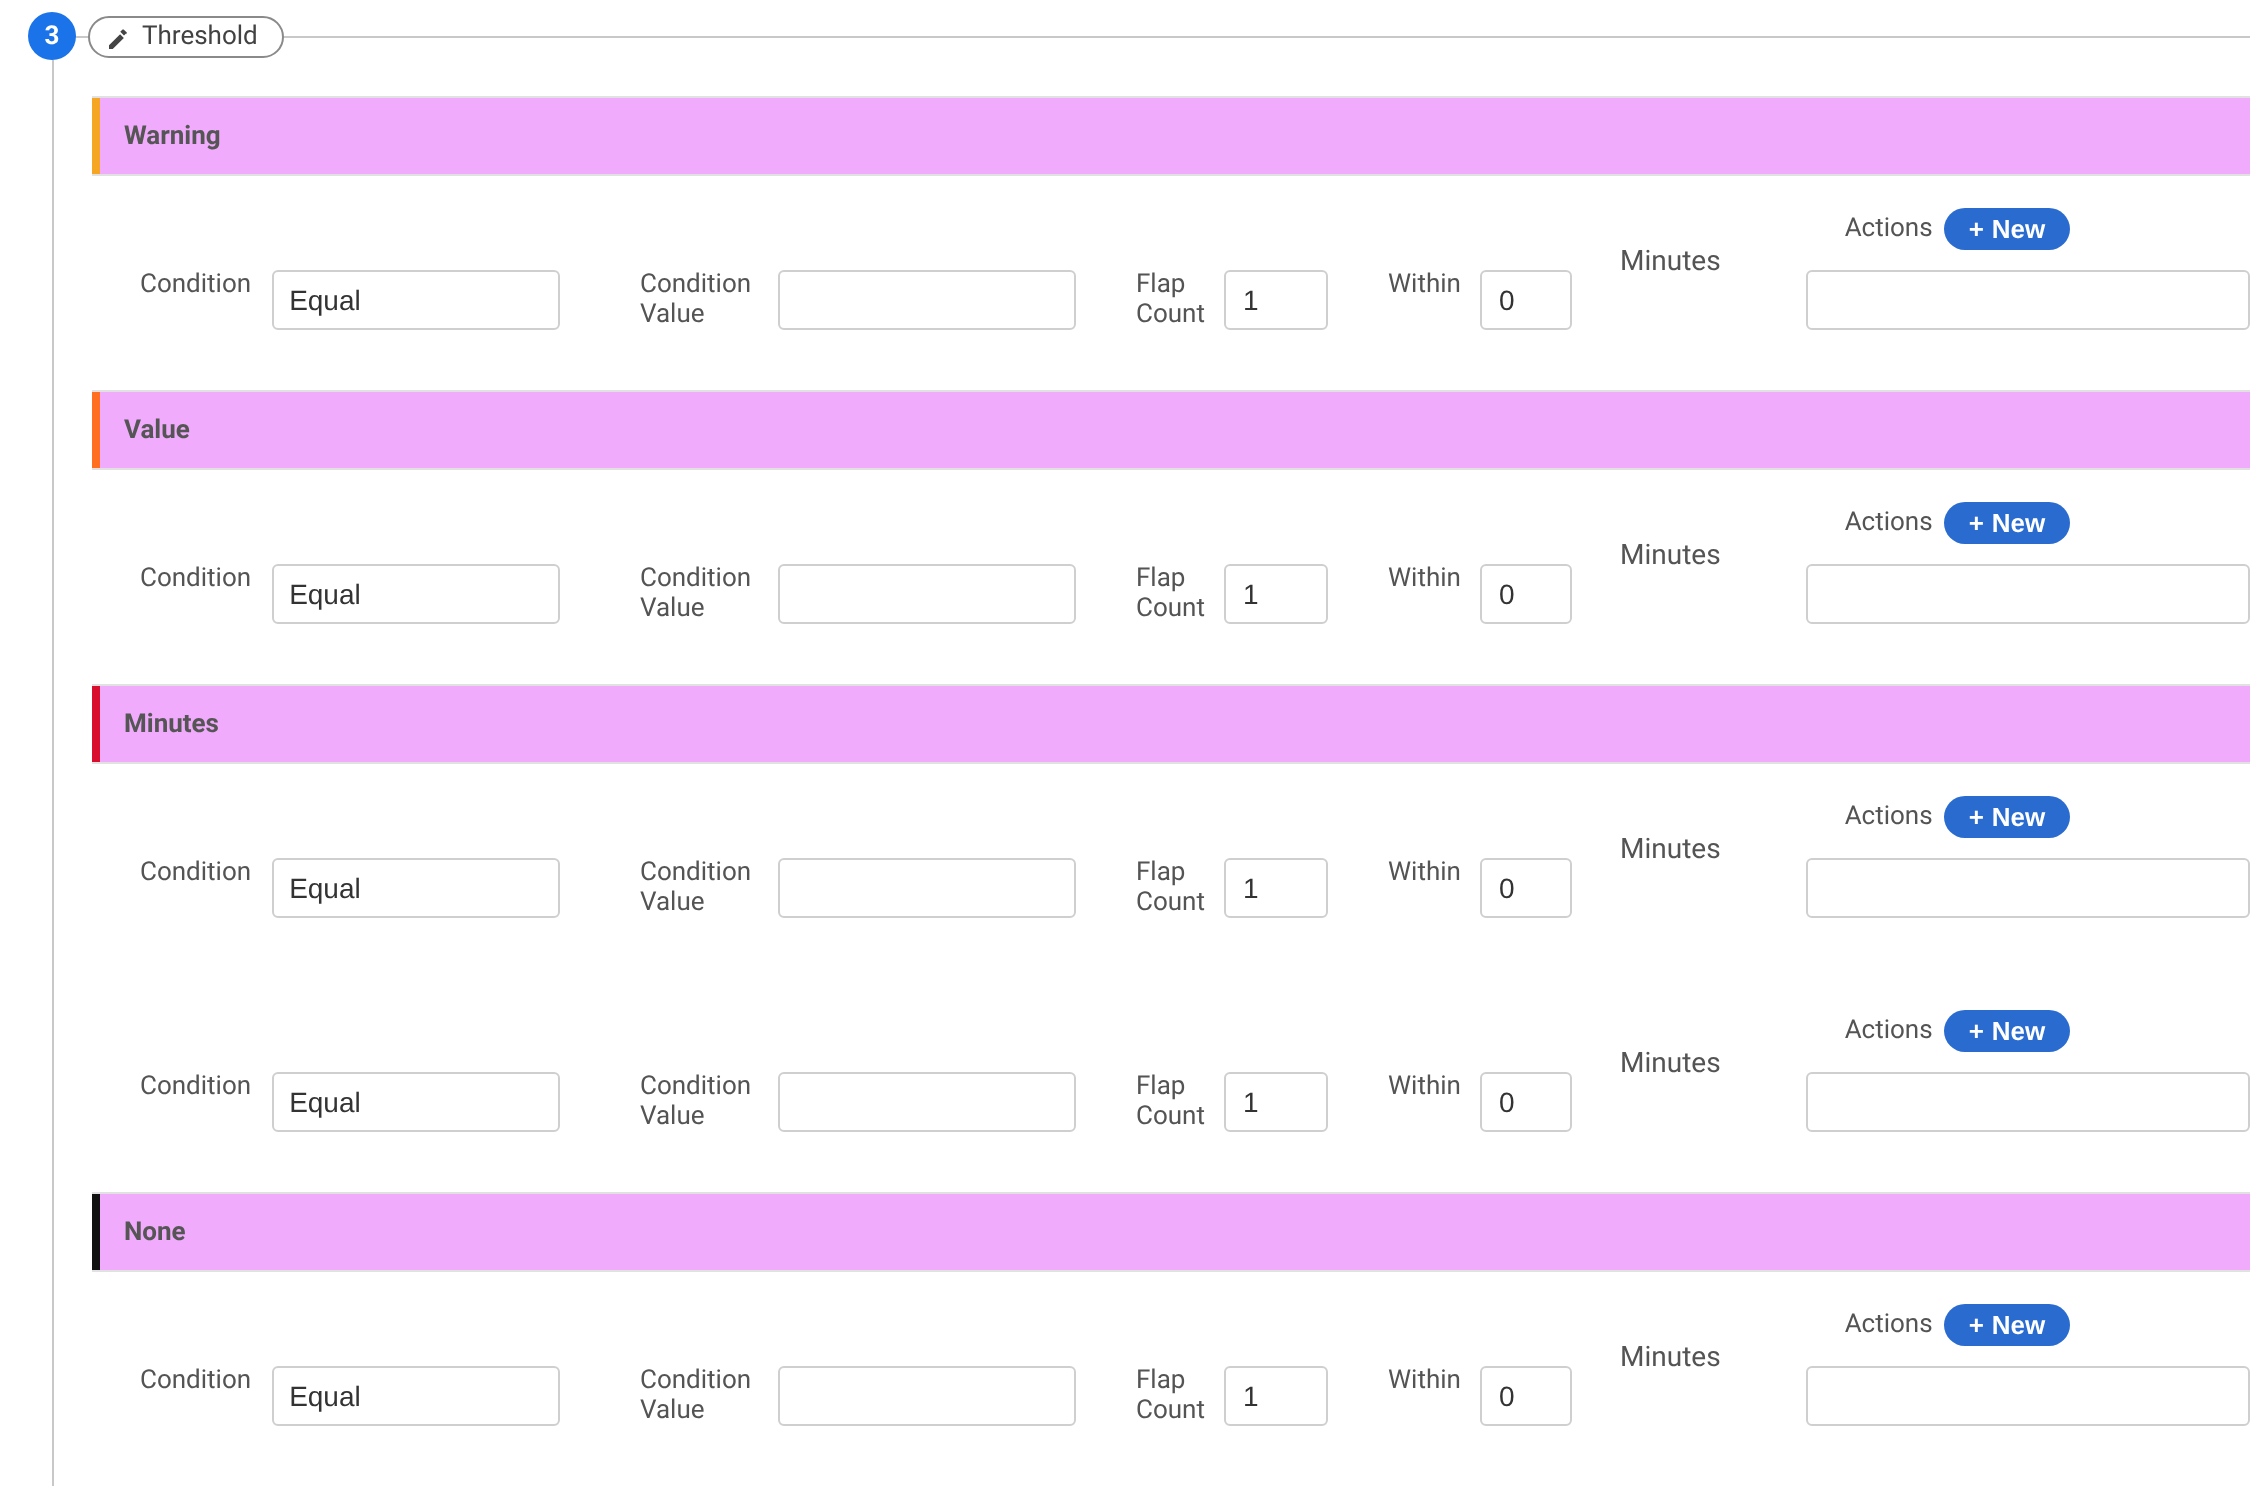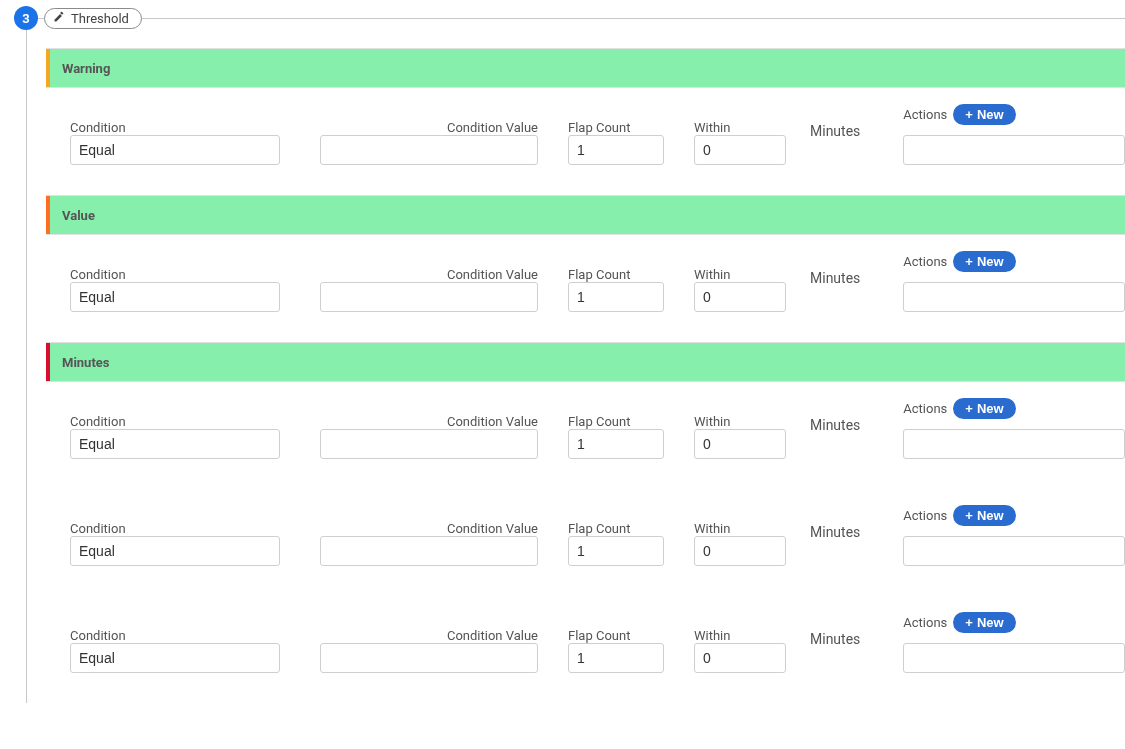--- a/index.html
+++ b/index.html
@@ -36,21 +36,21 @@
     color: #fff;
     display: flex;
     align-items: center;
     justify-content: center;
     font-weight: 700;
     z-index: 1;
     font-size: 13px;
   }
   .step-pill {
     display: inline-flex;
-    align-items: flex-start;
+    align-items: flex-end;
     gap: 6px;
     border: 1px solid #8a8a8a;
     background: #fff;
     border-radius: 14px;
     padding: 2px 12px 2px 8px;
     margin-left: 6px;
     z-index: 1;
     font-size: 13px;
     cursor: pointer;
   }
@@ -67,21 +67,21 @@
     bottom: 0;
     width: 1px;
     background: #c8c8c8;
   }
   .content {
     margin-left: 32px;
     margin-top: 18px;
   }
   .section { }
   .section-header {
-    background: #86efac;
+    background: #f0abfc;
     border-top: 1px solid #e1e1e1;
     border-bottom: 1px solid #e1e1e1;
     display: flex;
     align-items: stretch;
     height: 40px;
   }
   .color-bar { width: 4px; }
   .clr-warning     { background: #f5a623; }
   .clr-major       { background: #ff6f1f; }
   .clr-critical    { background: #d90d2d; }
@@ -95,21 +95,22 @@
     color: #555;
     font-size: 13px;
   }
   .section-body {
     padding: 16px 0 30px 24px;
     display: flex;
     align-items: flex-end;
   }
   .field {
     display: flex;
-    flex-direction: column;
+    flex-direction: row;
+    gap: 10px;
   }
   .field-label {
     font-size: 13px;
     color: #545454;
   }
   .fld-cond   { width: 210px; margin-right: 40px; }
   .fld-cval   { width: 218px; margin-right: 30px; align-items: flex-end; }
   .fld-flap   { width: 96px;  margin-right: 30px; }
   .fld-within { width: 92px;  margin-right: 24px; }
   .unit {
@@ -130,20 +131,21 @@
   .actions-col {
     display: flex;
     flex-direction: column;
     gap: 10px;
     flex: 1;
   }
   .actions-head {
     display: flex;
     align-items: center;
     gap: 6px;
+    margin-left: 19px;
   }
   .actions-label {
     font-size: 13px;
     color: #545454;
   }
   .new-btn {
     display: inline-flex;
     align-items: center;
     gap: 4px;
     background: #2a6bd0;
@@ -357,20 +359,26 @@
             <span>New</span>
           </button>
         </div>
         <div class="actions-box"></div>
       </div>
 
     </div>
   </div>
 
   <div class="section">
+    <div class="section-header">
+      <div class="color-bar clr-none"></div>
+      <div class="section-title">
+        <span>None</span>
+      </div>
+    </div>
     <div class="section-body">
 
       <div class="field fld-cond">
         <span class="field-label">Condition</span>
         <input class="txt" value="Equal" style="">
       </div>
 
       <div class="field fld-cval">
         <span class="field-label">Condition Value</span>
         <input class="txt" style="">

